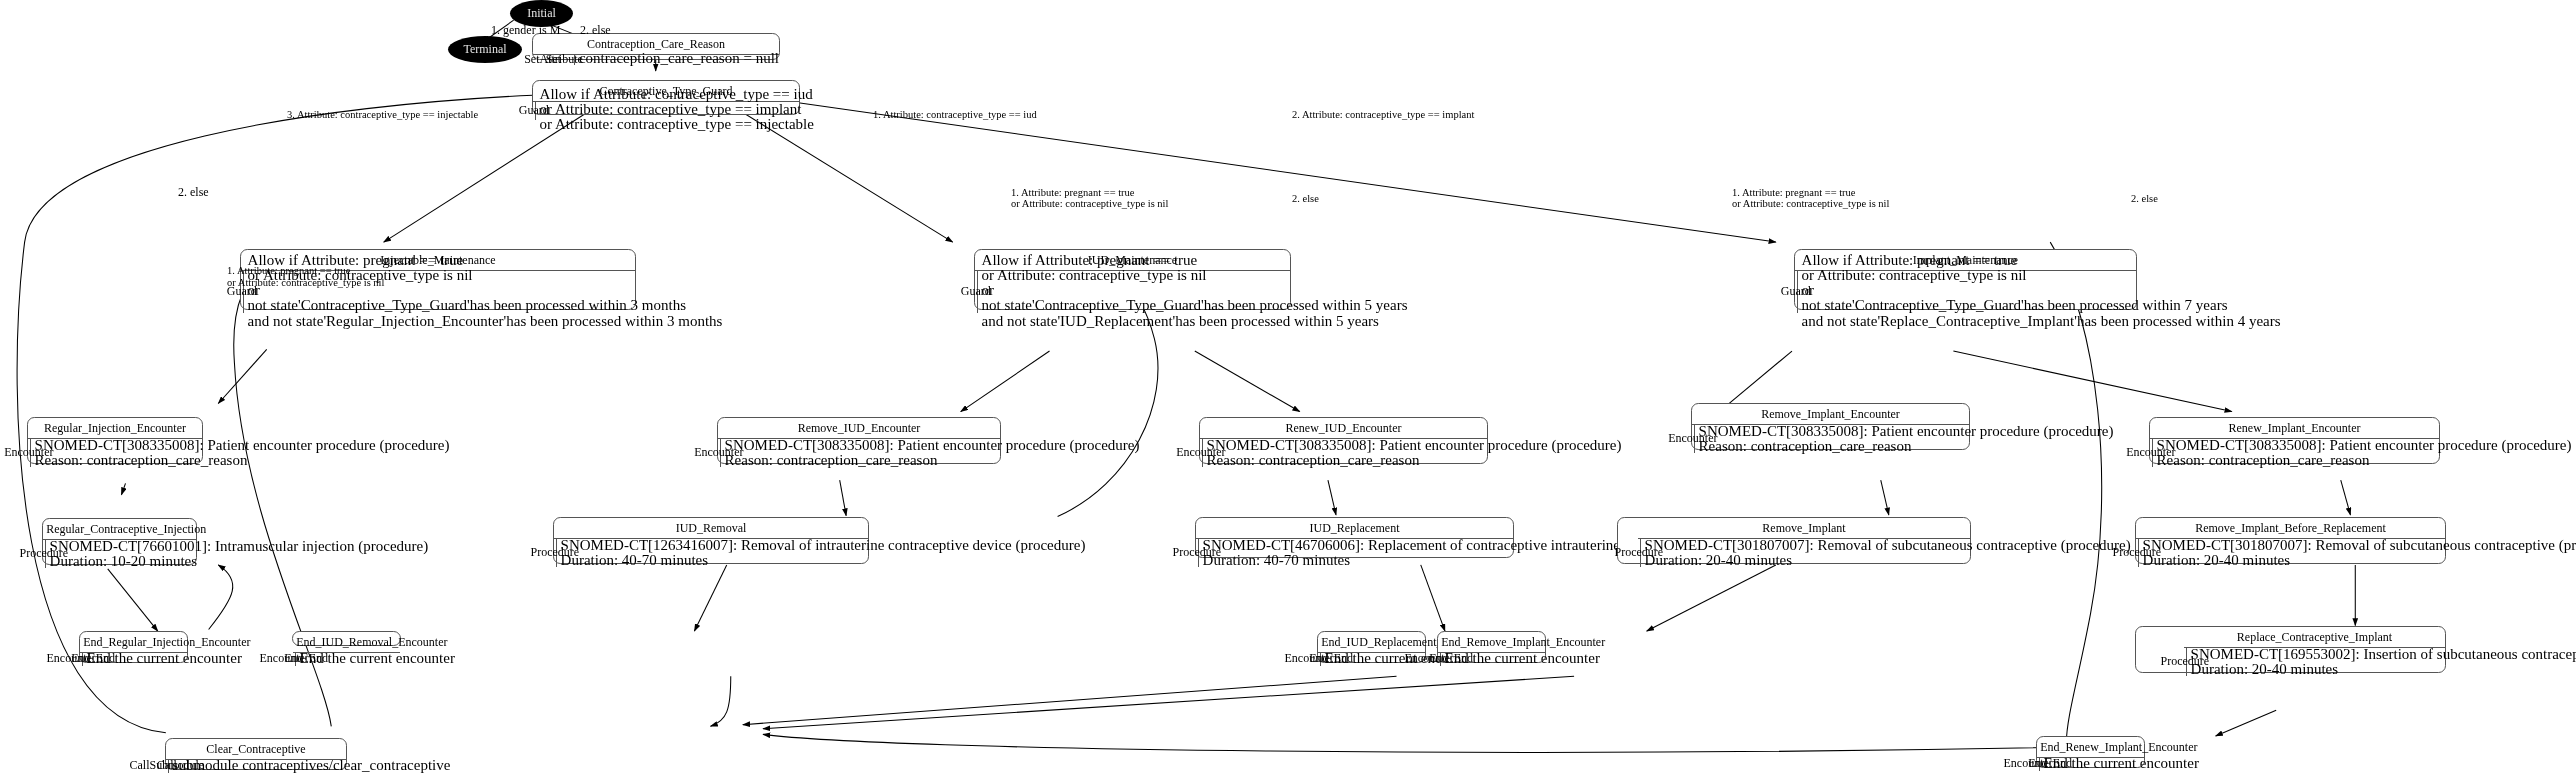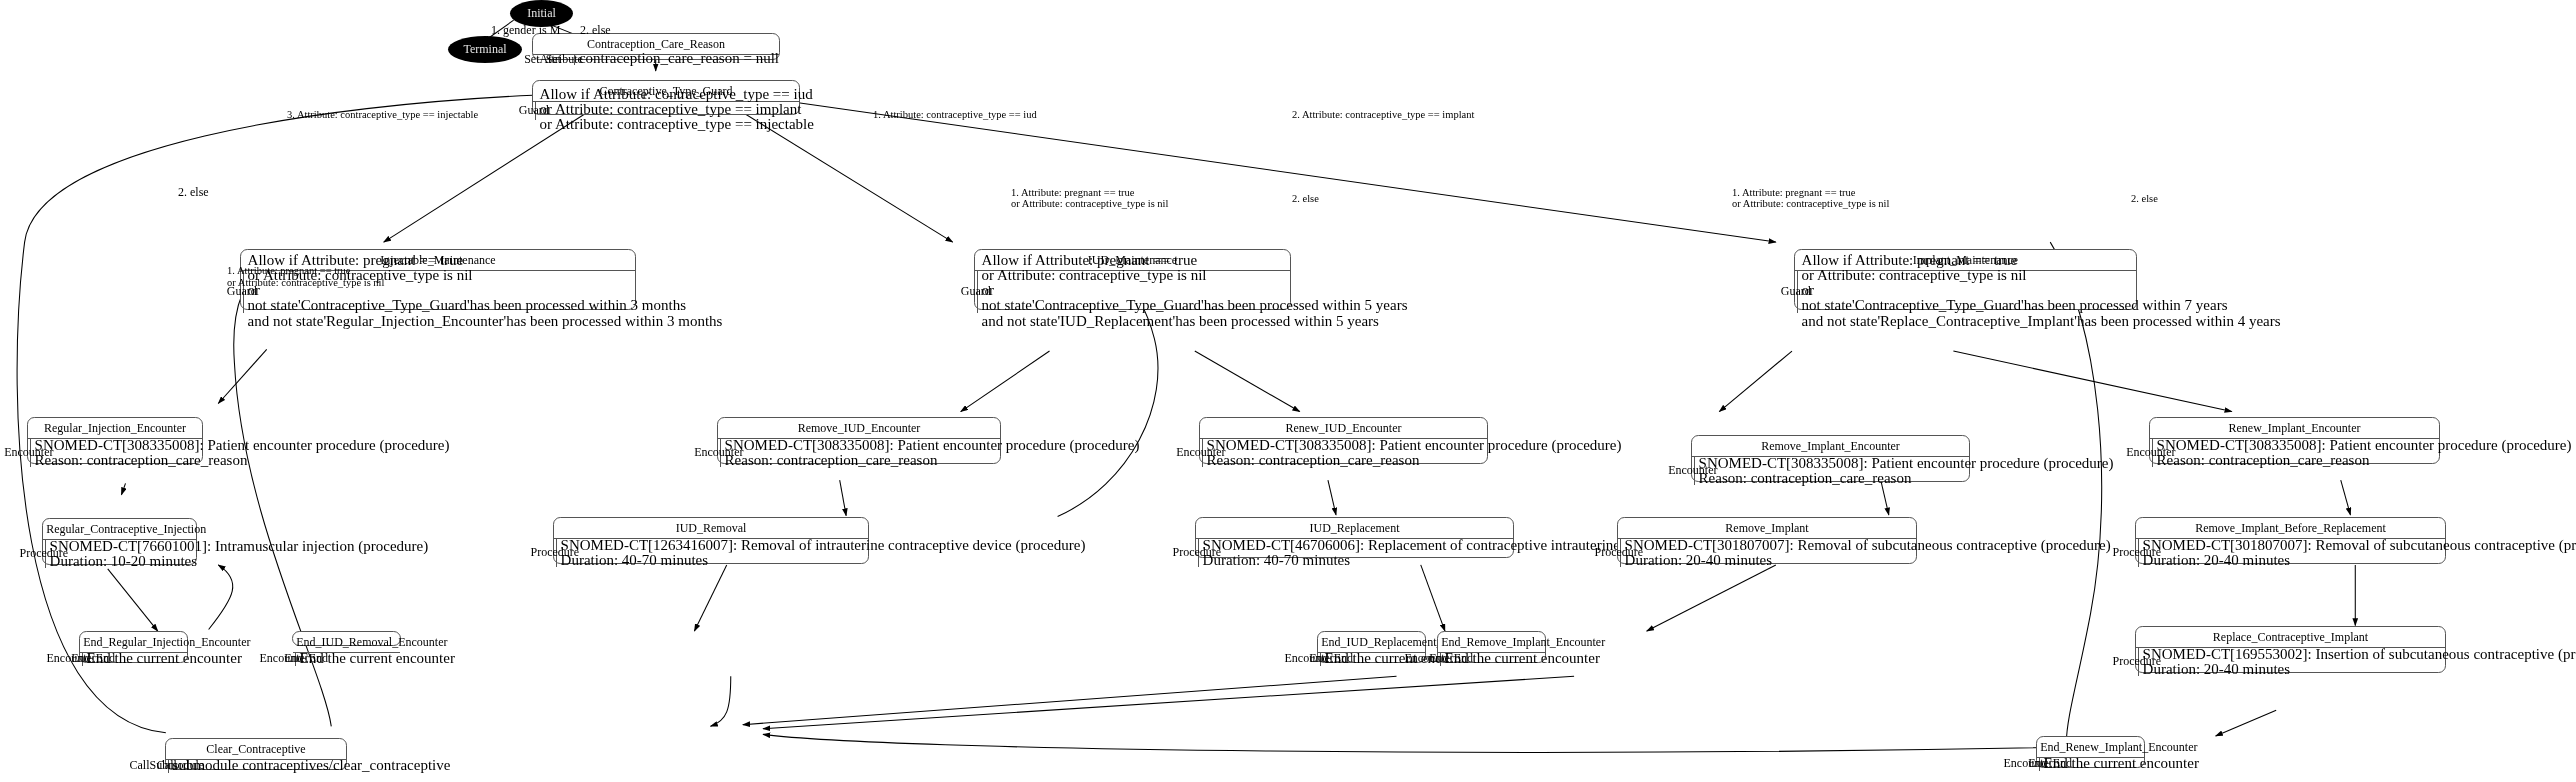--- a/index.html
+++ b/index.html
@@ -381,35 +381,35 @@
       <div class="cell-left" style="width:39px;">
         <span class="overlap">EncounterEnd</span>
         <span class="overlap">End</span>
       </div>
       <div class="cell-right" style="padding-top:0;">
         <span class="ln">End the current encounter</span>
       </div>
     </div>
   </div>
 
-  <div class="rec" style="left:1691px; top:435px; width:279px; height:47px;">
+  <div class="rec" style="left:1691px; top:403px; width:279px; height:47px;">
     <div class="title">Remove_Implant_Encounter</div>
     <div class="body" style="height:28px;">
       <div class="cell-left" style="width:34px;">
         <span class="overlap">Encounter</span>
       </div>
       <div class="cell-right">
         <span class="ln">SNOMED-CT[308335008]: Patient encounter procedure (procedure)</span>
         <span class="sp"></span>
         <span class="ln">Reason: contraception_care_reason</span>
       </div>
     </div>
   </div>
 
-  <div class="rec" style="left:1617px; top:517px; width:300px; height:47px;">
+  <div class="rec" style="left:1617px; top:517px; width:354px; height:47px;padding-left:20px;">
     <div class="title">Remove_Implant</div>
     <div class="body" style="height:28px;">
       <div class="cell-left" style="width:36px;">
         <span class="overlap">Procedure</span>
       </div>
       <div class="cell-right">
         <span class="ln">SNOMED-CT[301807007]: Removal of subcutaneous contraceptive (procedure)</span>
         <span class="sp"></span>
         <span class="ln">Duration: 20-40 minutes</span>
       </div>
@@ -450,21 +450,21 @@
         <span class="overlap">Procedure</span>
       </div>
       <div class="cell-right">
         <span class="ln">SNOMED-CT[301807007]: Removal of subcutaneous contraceptive (procedure)</span>
         <span class="sp"></span>
         <span class="ln">Duration: 20-40 minutes</span>
       </div>
     </div>
   </div>
 
-  <div class="rec" style="left:2135px; top:626px; width:311px; height:47px;">
+  <div class="rec" style="left:2135px; top:626px; width:311px; height:47px;padding-left:48px;">
     <div class="title">Replace_Contraceptive_Implant</div>
     <div class="body" style="height:28px;">
       <div class="cell-left" style="width:36px;">
         <span class="overlap">Procedure</span>
       </div>
       <div class="cell-right">
         <span class="ln">SNOMED-CT[169553002]: Insertion of subcutaneous contraceptive (procedure)</span>
         <span class="sp"></span>
         <span class="ln">Duration: 20-40 minutes</span>
       </div>

